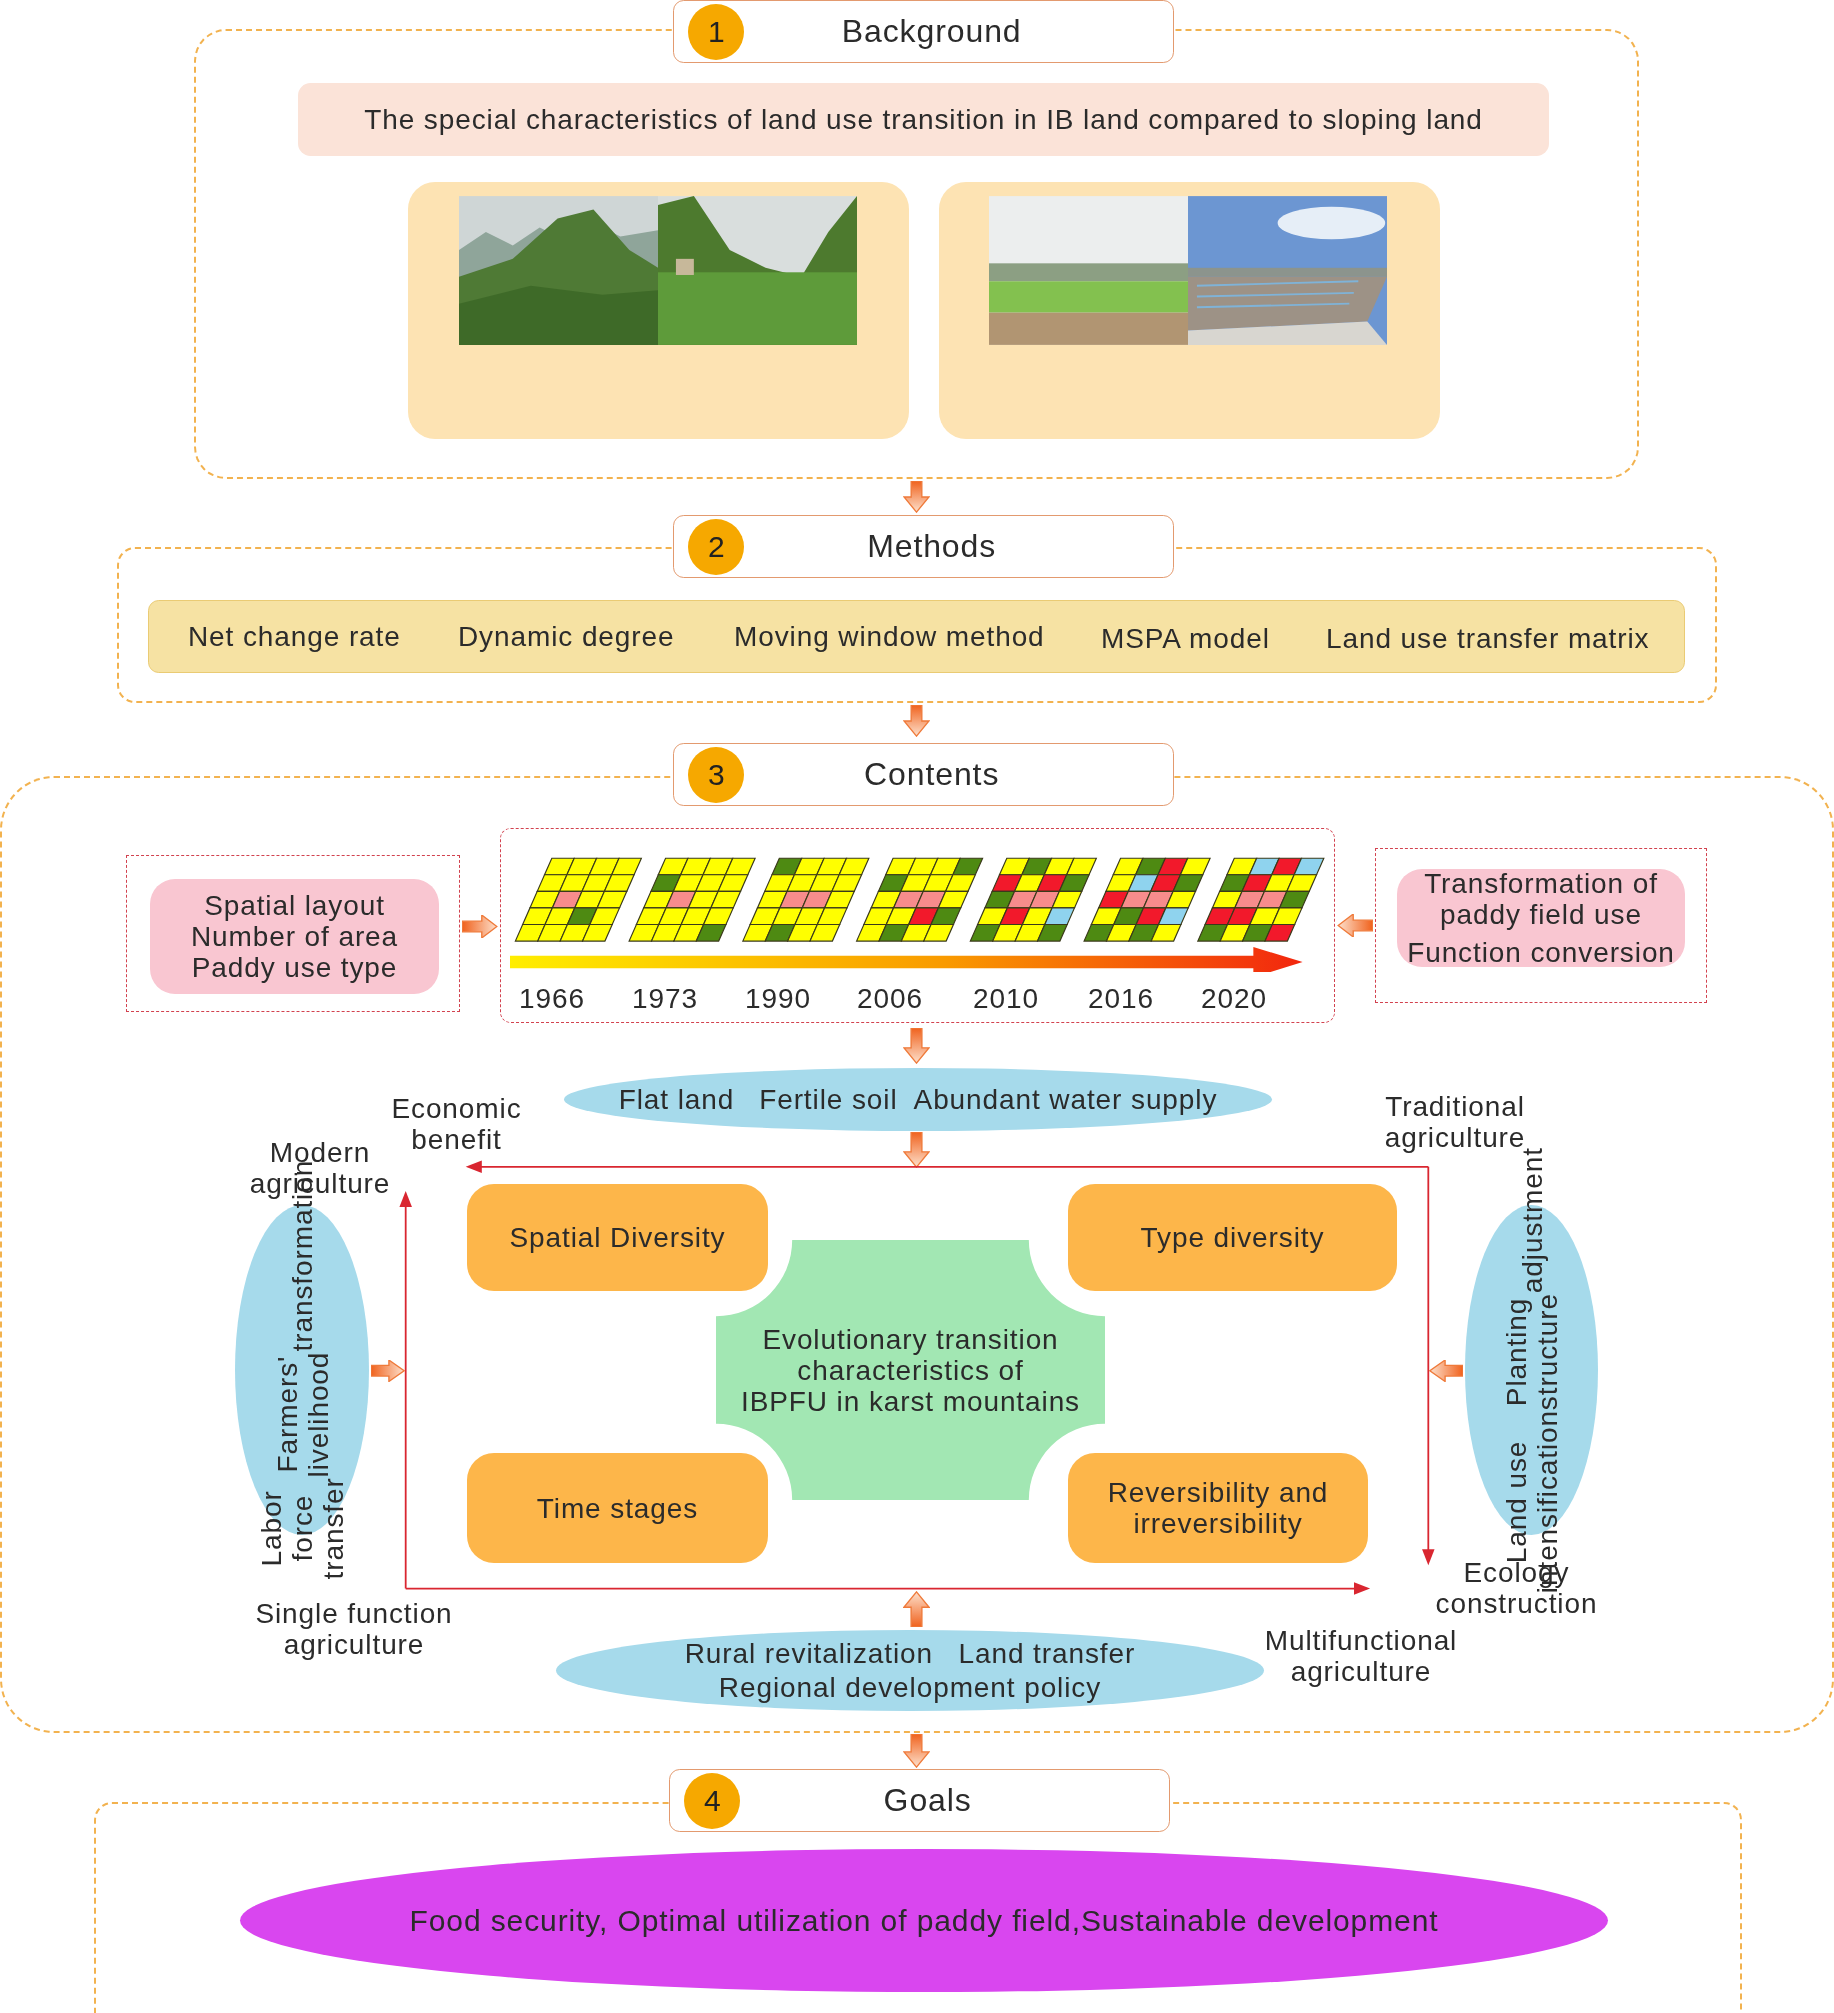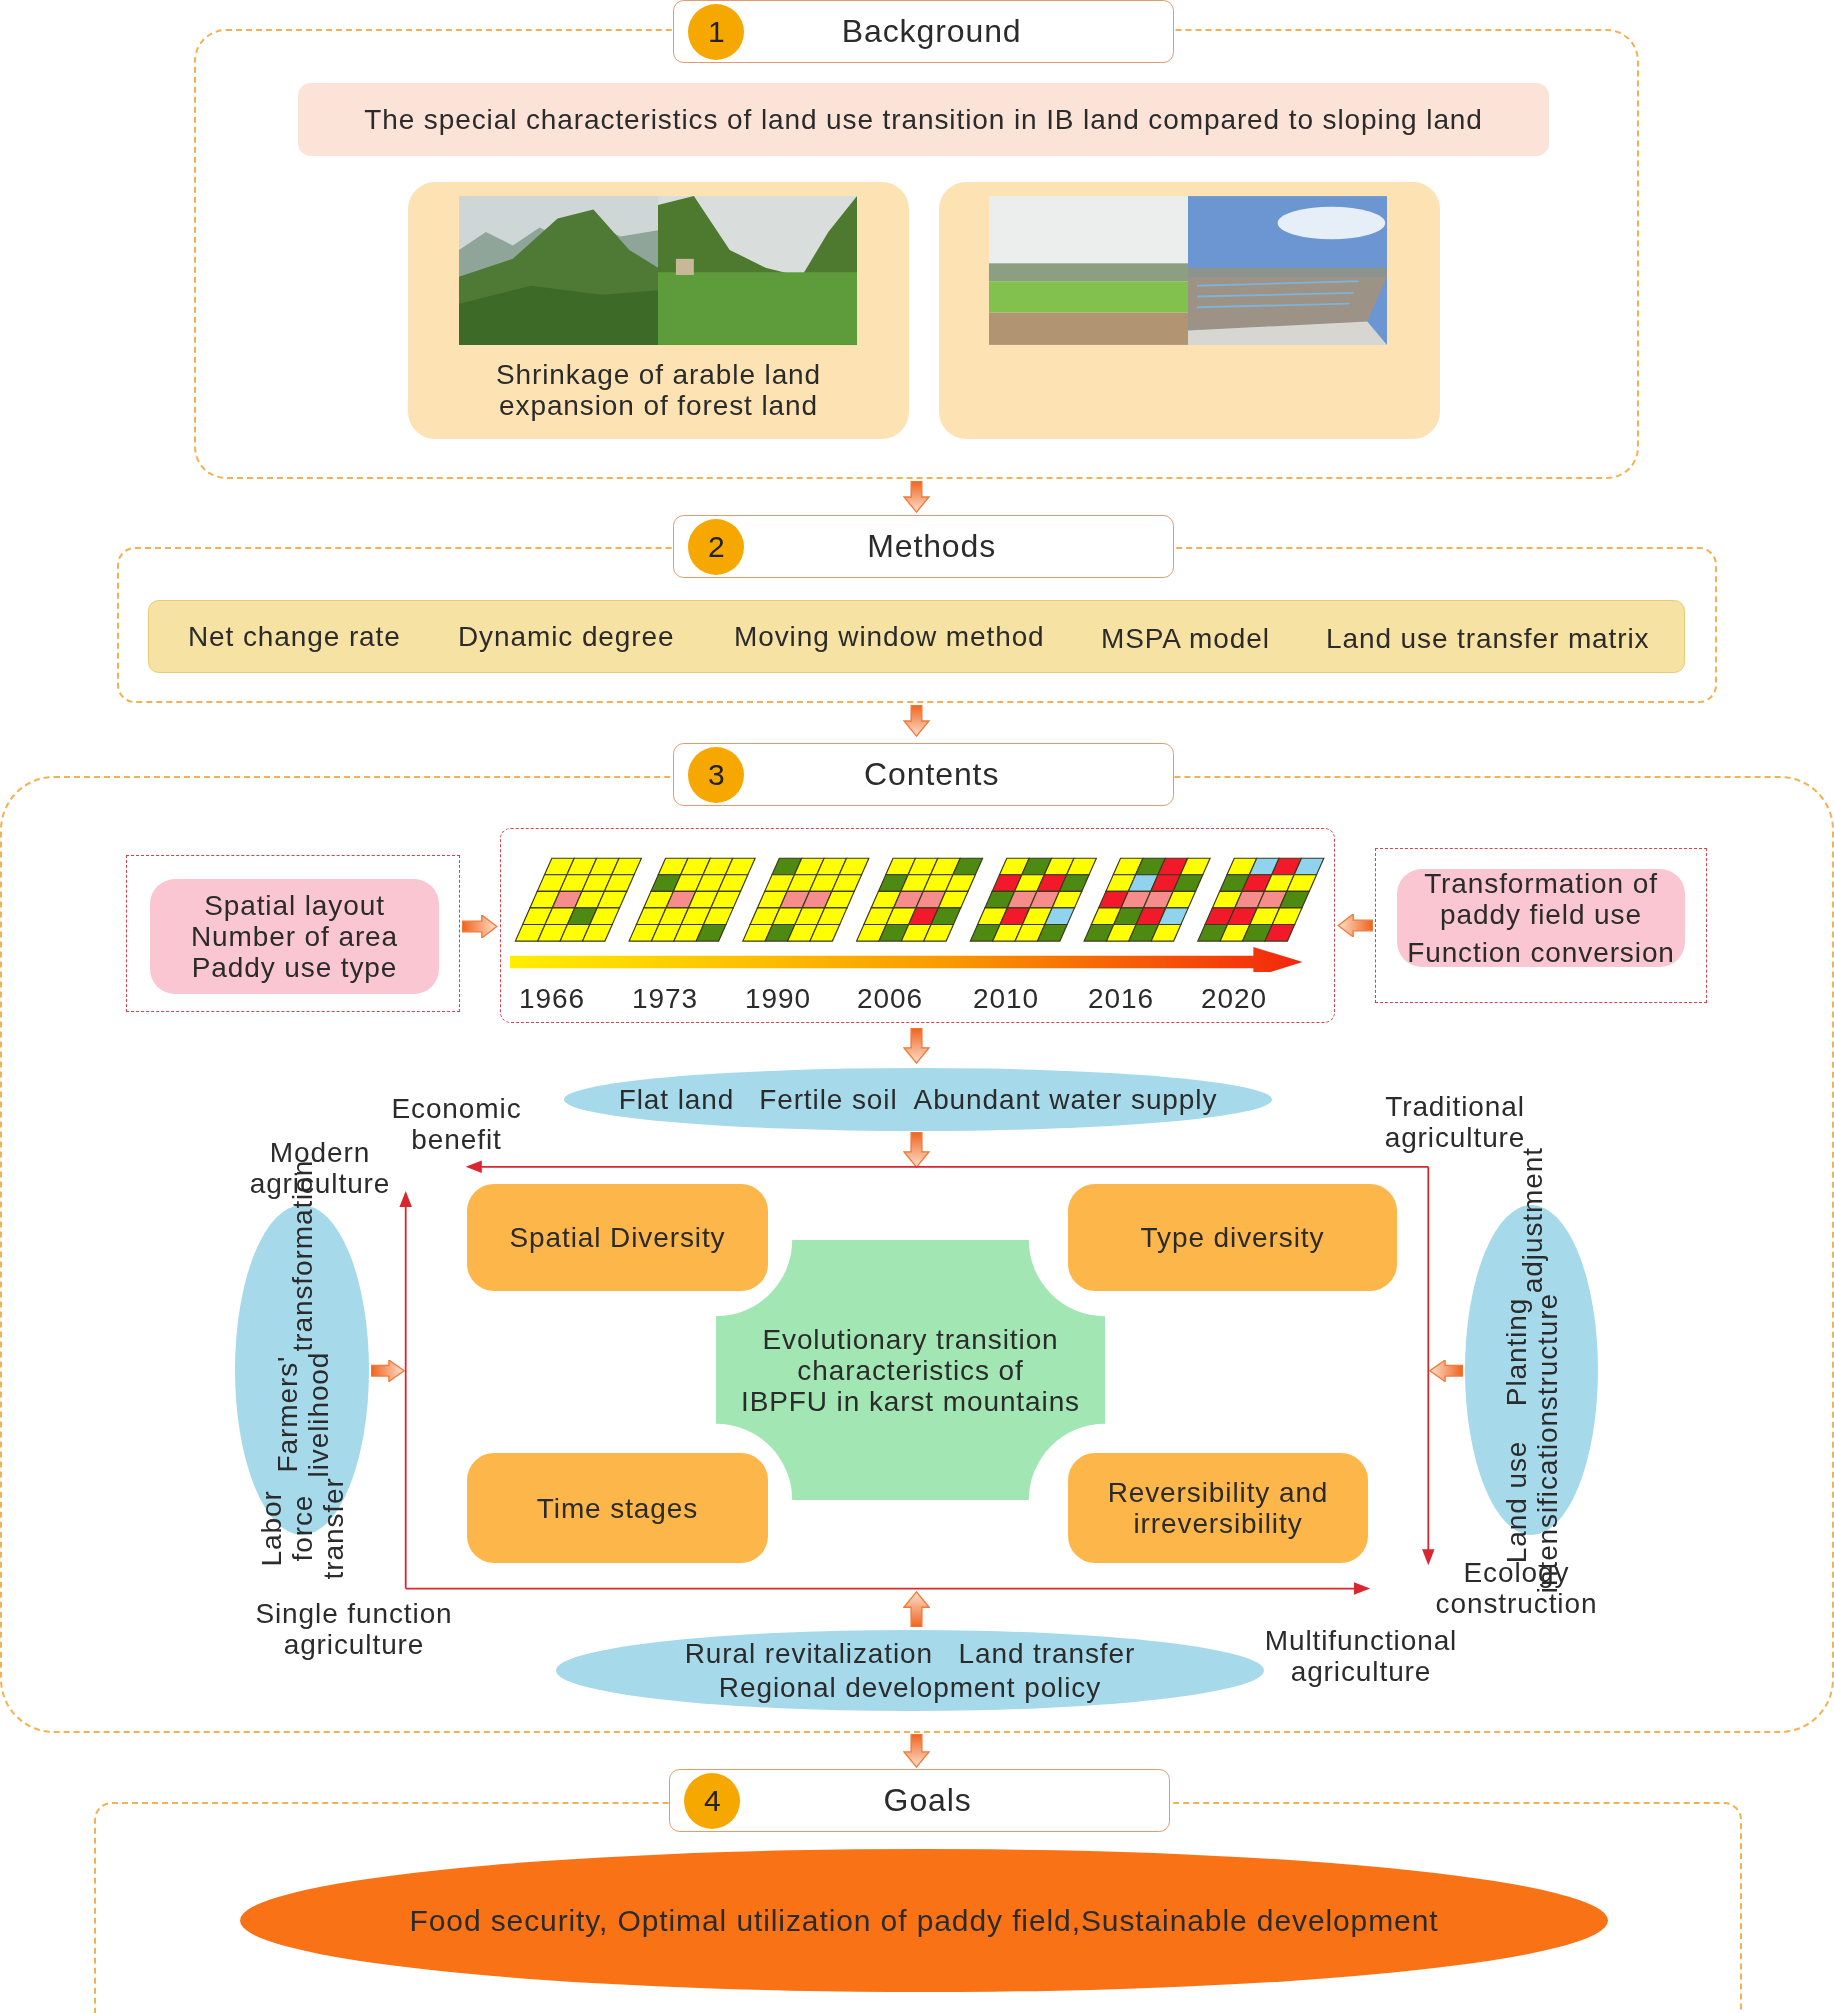--- a/index.html
+++ b/index.html
@@ -35,24 +35,20 @@
     <path d="M0 60 L30 40 L60 55 L90 35 L120 50 L150 30 L180 45 L222 38 L222 166 L0 166Z" fill="#8fa59a"></path>
     <path d="M0 90 L60 70 L110 25 L150 15 L190 60 L222 80 L222 166 L0 166Z" fill="#4f7a35"></path>
     <path d="M0 120 L80 100 L160 110 L222 105 L222 166 L0 166Z" fill="#3e6a28"></path>
   </svg>
   <svg style="position:absolute;left:250px;top:14.3px;" width="199" height="149" viewBox="0 0 222 166">
     <rect width="222" height="166" fill="#d9dedd"></rect>
     <path d="M0 10 L40 0 L80 60 L120 80 L160 90 L190 40 L222 0 L222 166 L0 166Z" fill="#4d7a2e"></path>
     <rect x="0" y="85" width="222" height="81" fill="#5e9b3a"></rect>
     <rect x="20" y="70" width="20" height="18" fill="#c7b89a"></rect>
   </svg>
-  <div class="abs center col" style="left:0;top:172px;width:501px;height:72px;">
-    <span class="txt30">Shrinkage of arable land</span>
-    <span class="txt30">expansion of forest land</span>
-  </div>
 </div>
 
 <div class="abs" style="left:939px;top:182px;width:501px;height:257px;background:#fde3b3;border-radius:27px;">
   <svg style="position:absolute;left:50px;top:14.3px;" width="199" height="149" viewBox="0 0 222 166">
     <rect width="222" height="166" fill="#eceeee"></rect>
     <rect x="0" y="75" width="222" height="20" fill="#8c9f83"></rect>
     <rect x="0" y="95" width="222" height="35" fill="#83c14f"></rect>
     <rect x="0" y="130" width="222" height="36" fill="#b19572"></rect>
   </svg>
   <svg style="position:absolute;left:249px;top:14.3px;" width="199" height="149" viewBox="0 0 222 166">
@@ -425,16 +421,16 @@
 
 <svg class="abs" style="left:903px;top:1734px;" width="27" height="34" viewBox="0 0 30 38">
     <path d="M9 0 H21 V20 H29 L15 37 L1 20 H9 Z" fill="url(#ga)" stroke="#ef7a3a" stroke-width="1.5"></path>
   </svg>
 
 <div class="abs dash-or" style="left:94px;top:1802px;width:1648px;height:233px;border-radius:18px;"></div>
 <div class="abs hdr" style="left:669px;top:1769px;width:501px;height:63px;">
   <div class="num">4</div>
   <div class="ttl">Goals</div>
 </div>
-<div class="abs center" style="left:240px;top:1849px;width:1368px;height:143px;border-radius:50%;background:#f97316;">
+<div class="abs center" style="left:240px;top:1849px;width:1368px;height:143px;border-radius:50%;background:#d946ef;">
   <span style="font-size:30px;letter-spacing:0.9px;">Food security, Optimal utilization of paddy field,Sustainable development</span>
 </div>
 
 
 </body></html>

